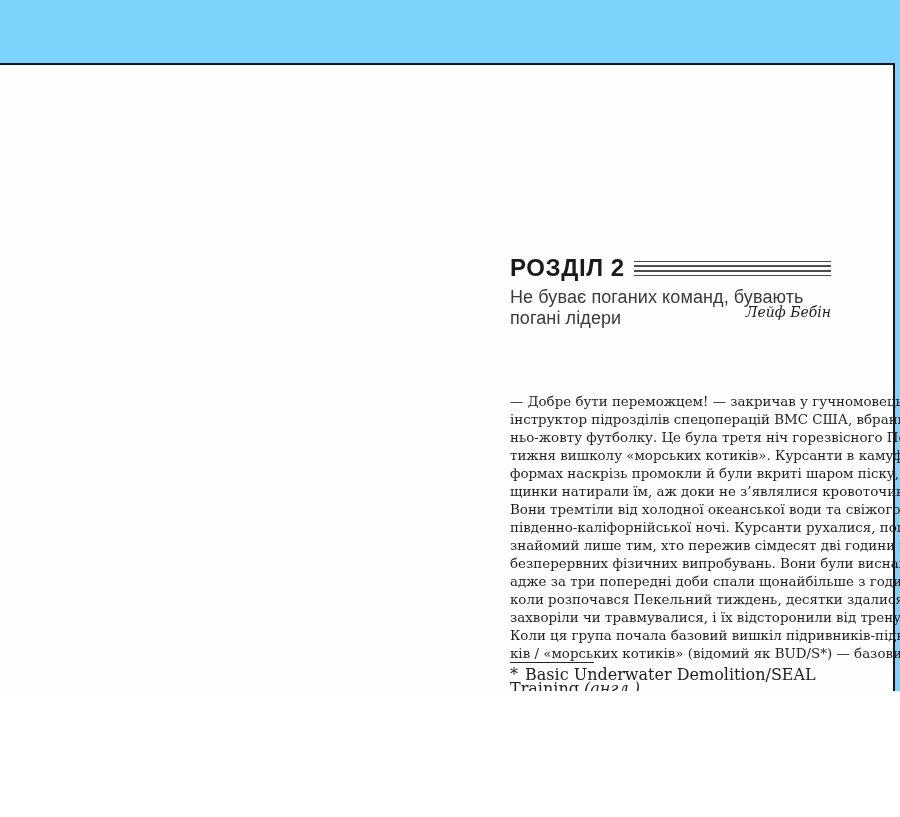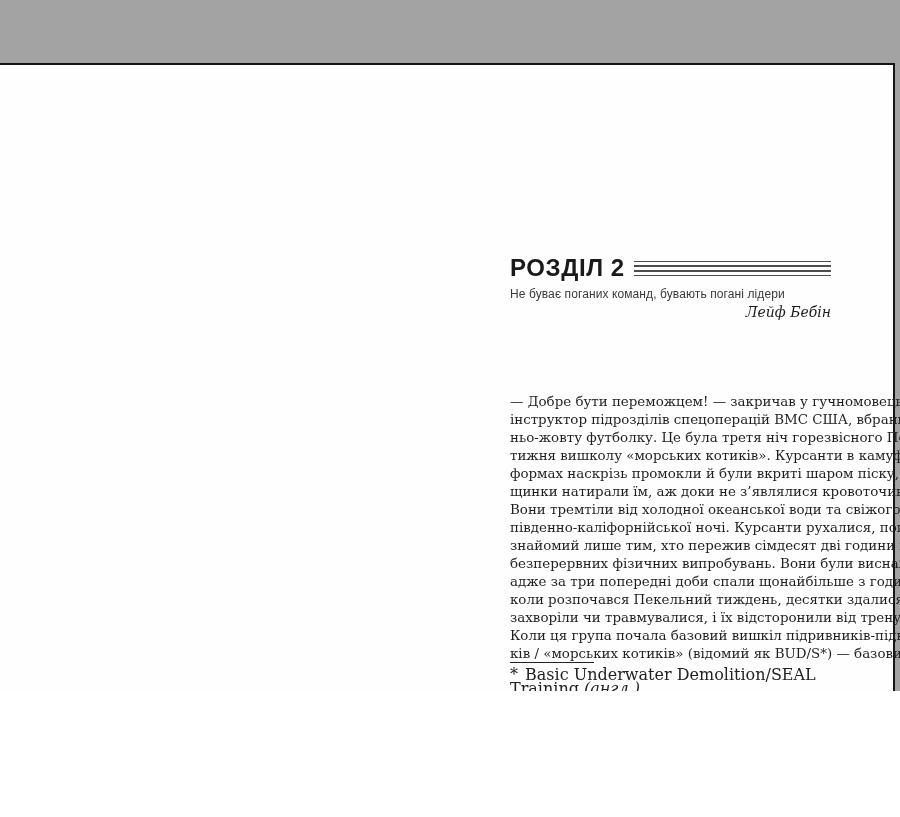--- a/index.html
+++ b/index.html
@@ -4,21 +4,21 @@
 <style>
   html, body {
     margin: 0;
     padding: 0;
     background: #ffffff;
   }
   .canvas {
     position: relative;
     width: 900px;
     height: 691px;
-    background: #a3a3a3;
+    background: #7dd3fc;
     overflow: hidden;
     font-family: "Liberation Sans", sans-serif;
   }
   .page-border {
     position: absolute;
     left: -2px;
     top: 63px;
     width: 897px;
     height: 685px;
     border: 2px solid #151515;
@@ -50,21 +50,21 @@
     flex-direction: column;
     gap: 3px;
     padding-top: 2px;
   }
   .title-rules .rule-line {
     height: 1.6px;
     background: #4d4d4d;
   }
   .subtitle {
     top: 287px;
-    font-size: 12px;
+    font-size: 18px;
     font-weight: 500;
     color: #3a3a3a;
     letter-spacing: 0.1px;
   }
   .attribution {
     top: 304px;
     font-family: "DejaVu Serif", "Liberation Serif", serif;
     font-style: italic;
     font-size: 14px;
     color: #1d1d1d;

